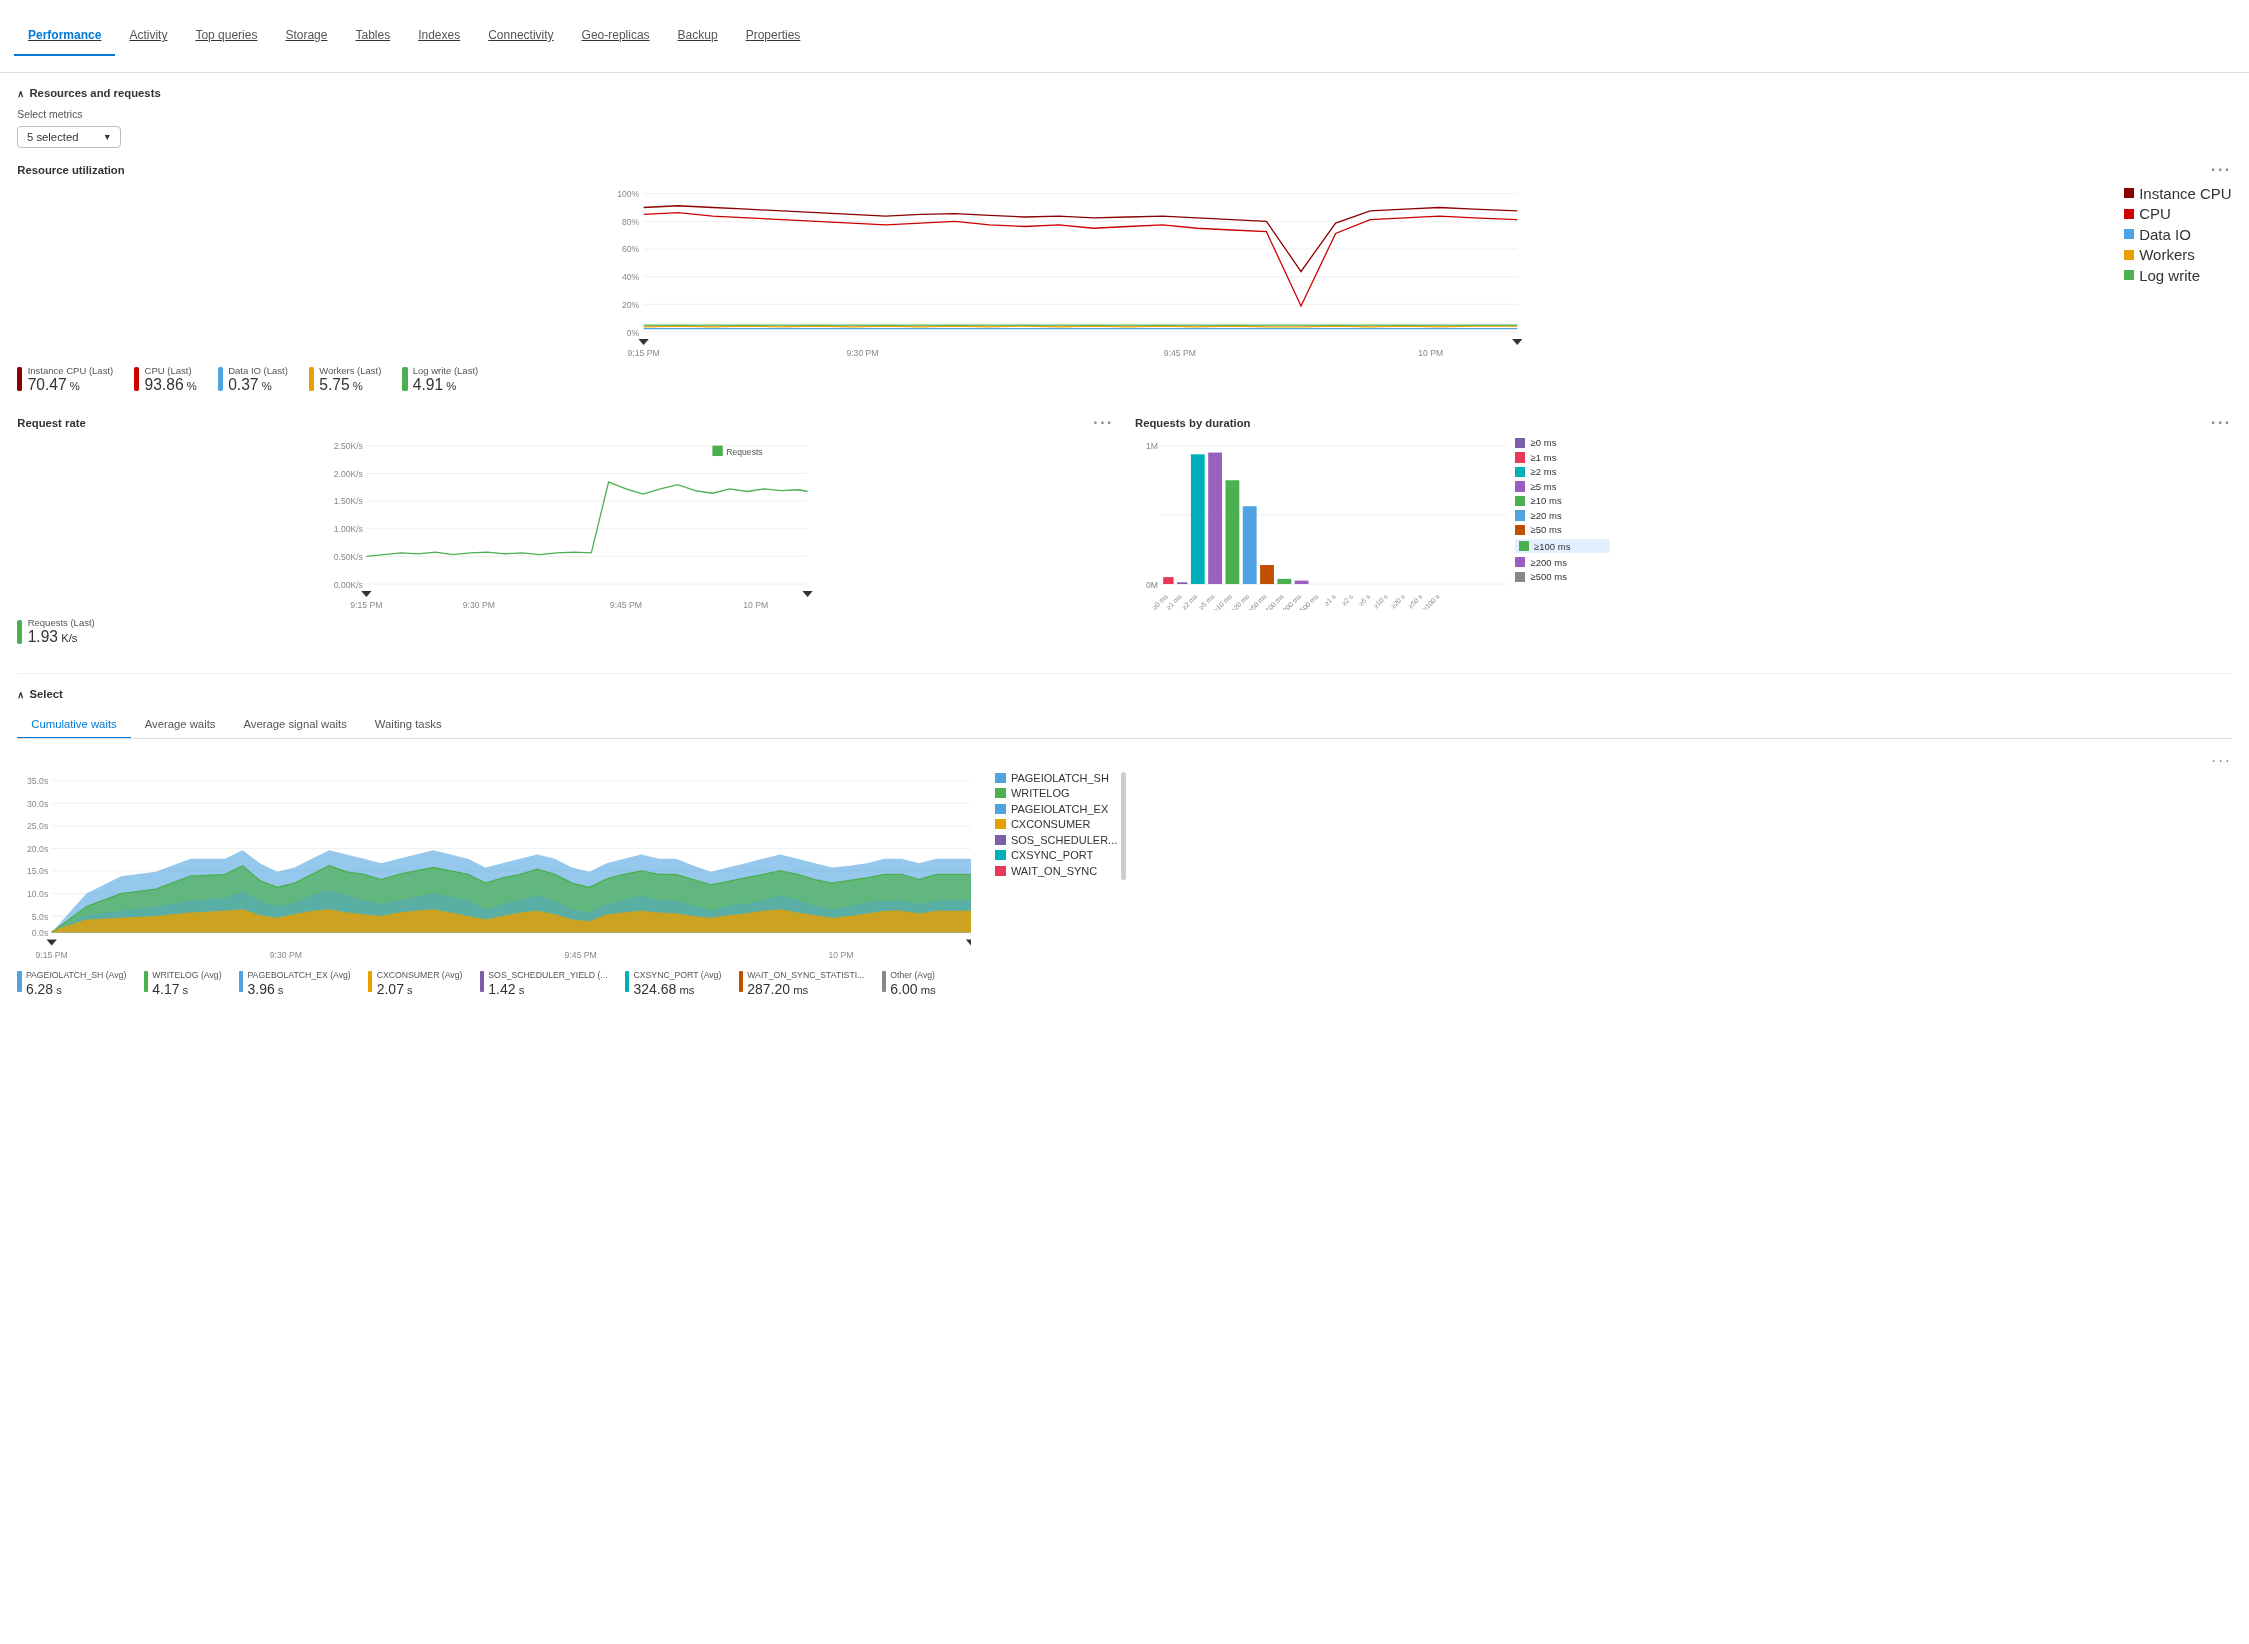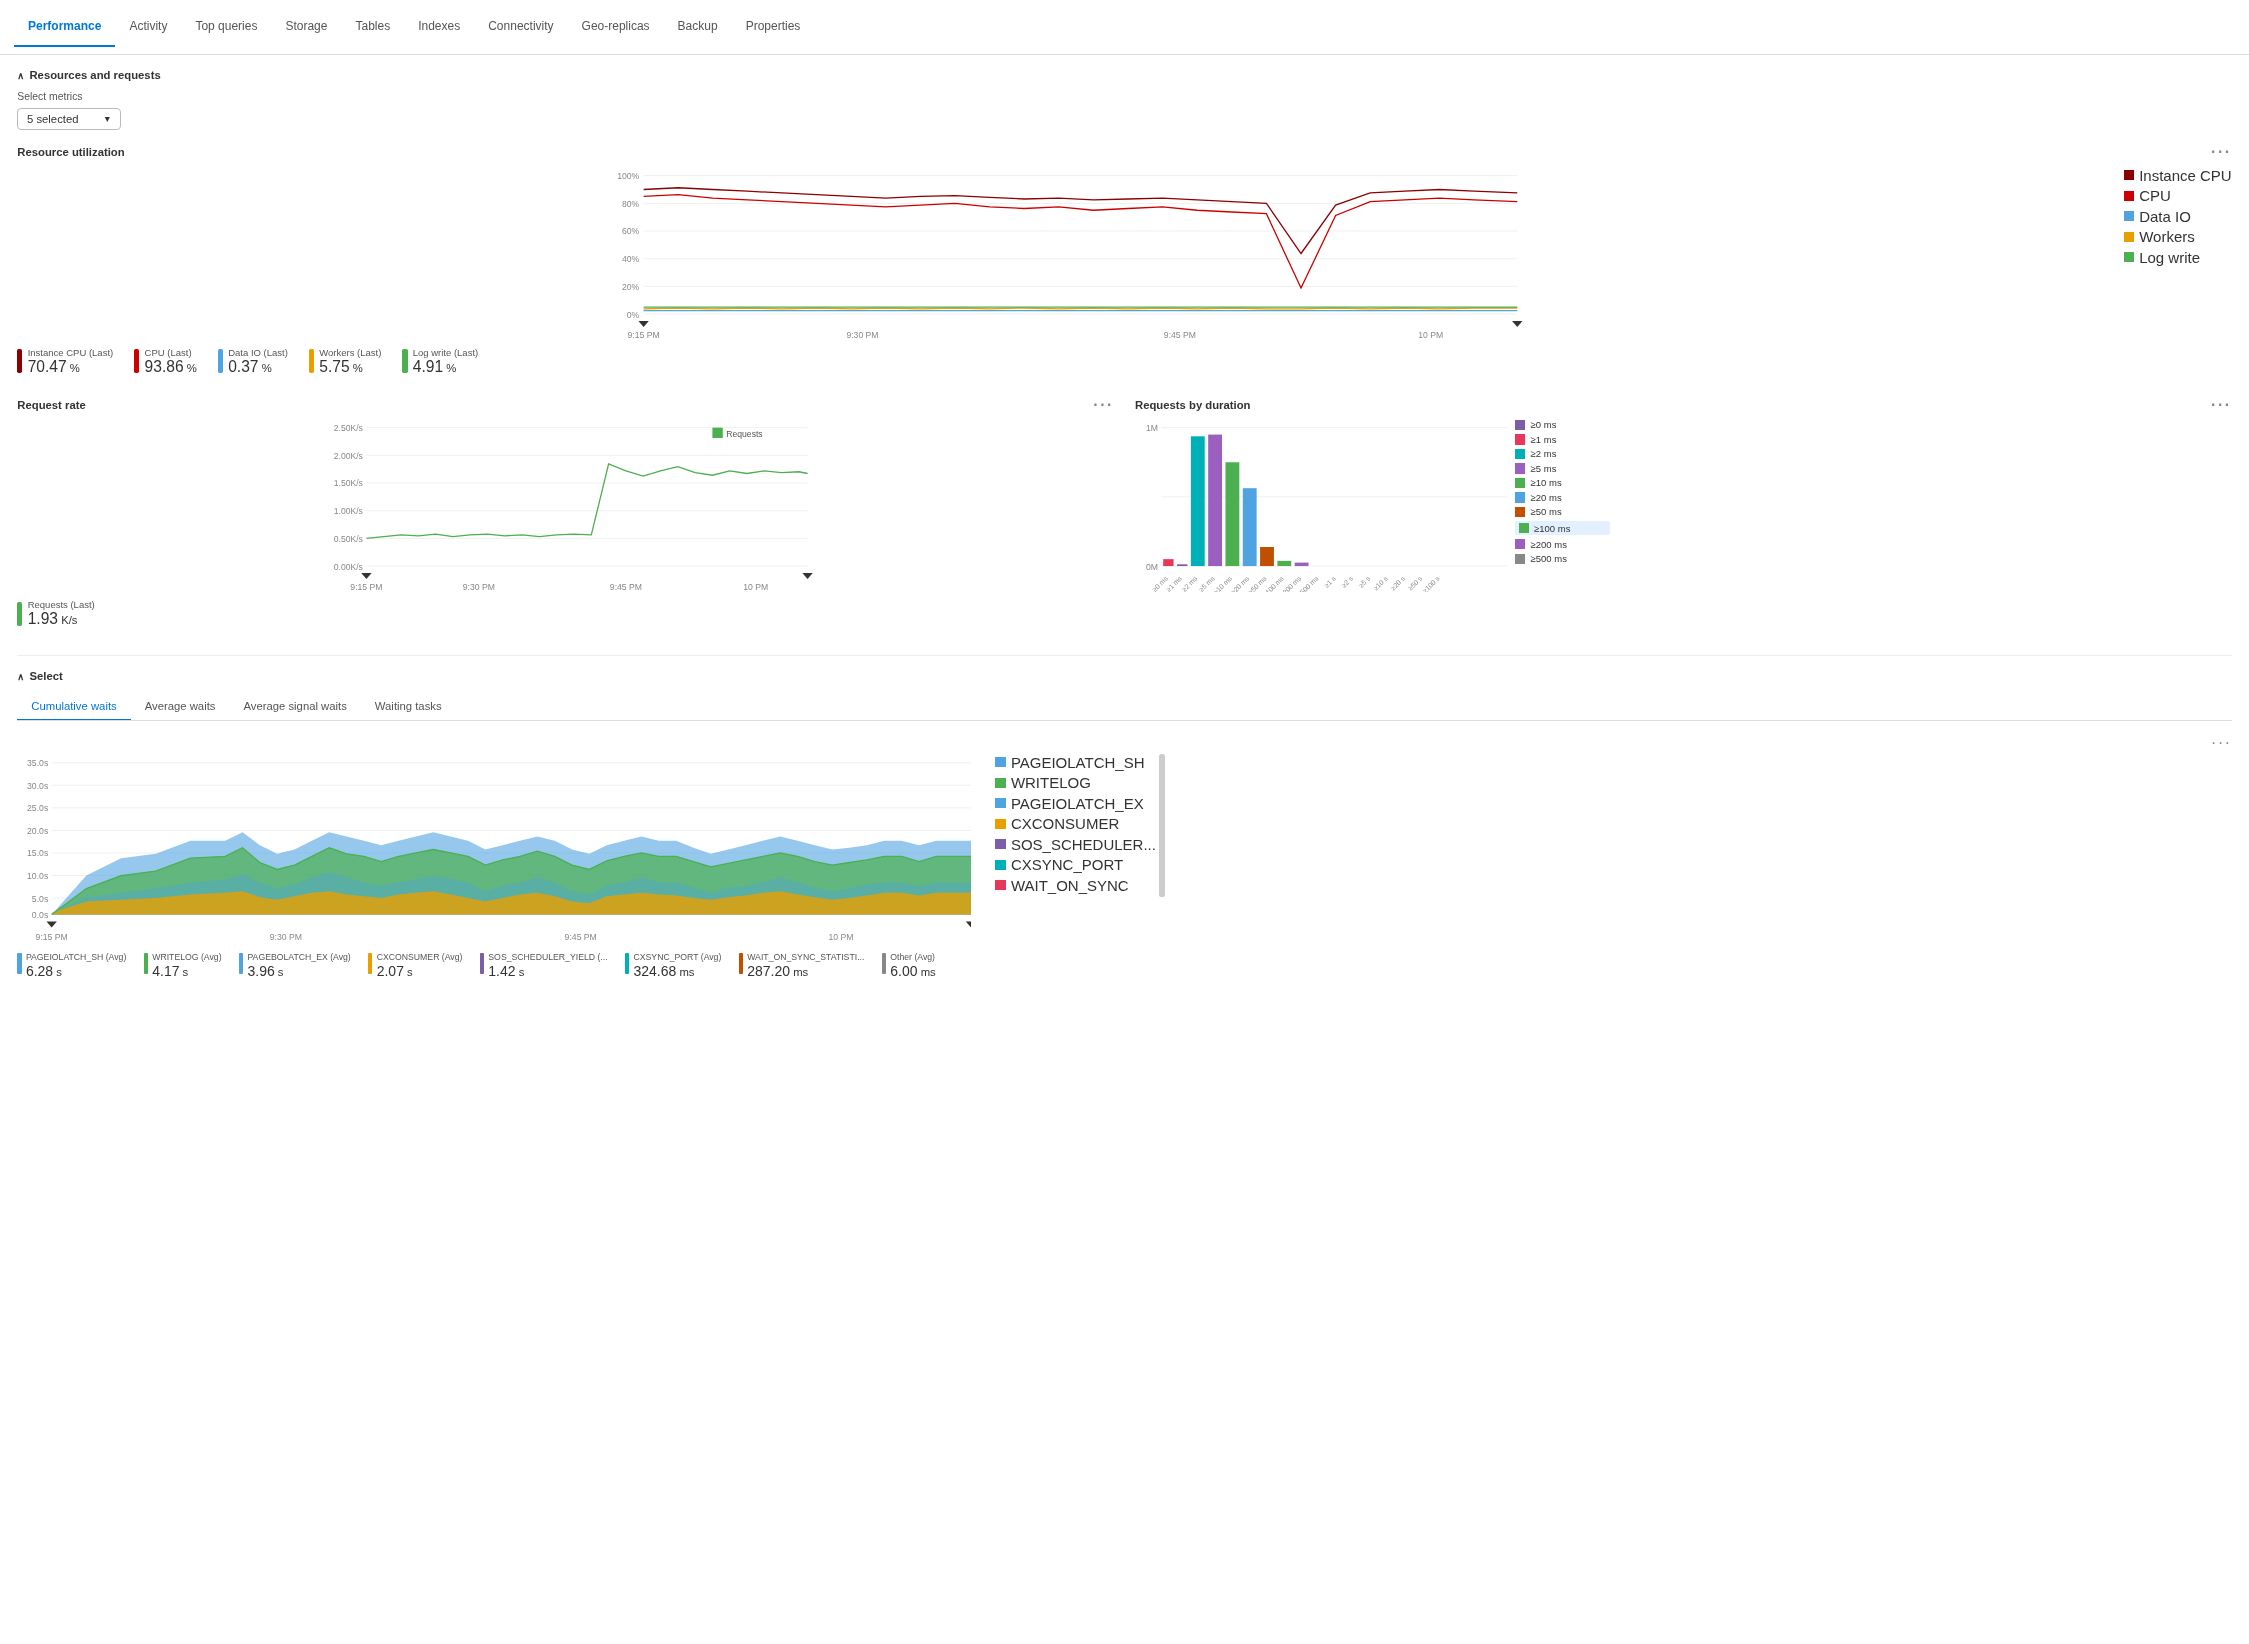--- a/index.html
+++ b/index.html
@@ -1,19 +1,19 @@
 <!DOCTYPE html>
 <html style="font-size:14px"><head>
   <meta charset="utf-8">
   <style>
     * { margin: 0; padding: 0; box-sizing: border-box; }
     body { font-family: 'Segoe UI', Arial, sans-serif; font-size: 11.3px; color: #333; background: #fff; overflow-x: hidden; }
 
     
-    .nav-tabs { display: flex; border-bottom: 0.9px solid #ddd; padding: 7px 14px; }
+    .nav-tabs { display: flex; border-bottom: 0.9px solid #ddd; padding: 16px 14px; text-decoration: underline; }
     .nav-tab { padding: 12px 14px; font-size: 12px; cursor: pointer; color: #555; white-space: nowrap; border-bottom: 2.6px solid transparent; }
     .nav-tab.active { color: #0078d4; border-bottom: 2.6px solid #0078d4; font-weight: 600; }
 
     
     .main { padding: 14px 17.3px; max-width: 100%; }
 
     
     .section-header { display: flex; align-items: center; font-size: 11.3px; font-weight: 600; color: #333; margin-bottom: 10.4px; cursor: pointer; }
     .section-header .chevron { margin-right: 5.2px; font-size: 9.5px; }
 
@@ -405,21 +405,21 @@
 
         <polygon points="40,200 46,193 34,193" fill="#333"></polygon>
         <polygon points="1100,200 1106,193 1094,193" fill="#333"></polygon>
 
         <text x="40" y="214" text-anchor="middle" font-size="10" fill="#888">9:15 PM</text>
         <text x="310" y="214" text-anchor="middle" font-size="10" fill="#888">9:30 PM</text>
         <text x="650" y="214" text-anchor="middle" font-size="10" fill="#888">9:45 PM</text>
         <text x="950" y="214" text-anchor="middle" font-size="10" fill="#888">10 PM</text>
       </svg>
 
-      <div style="min-width:121px; font-size:15px; position:relative;">
+      <div style="min-width:121px; font-size:11px; position:relative;">
         <div class="legend-item">
           <div class="legend-color sq" style="background:#4fa3e0"></div>
             <span>PAGEIOLATCH_SH</span>
         </div>
         <div class="legend-item">
           <div class="legend-color sq" style="background:#4caf50"></div>
             <span>WRITELOG</span>
         </div>
         <div class="legend-item">
           <div class="legend-color sq" style="background:#4fa3e0"></div>

